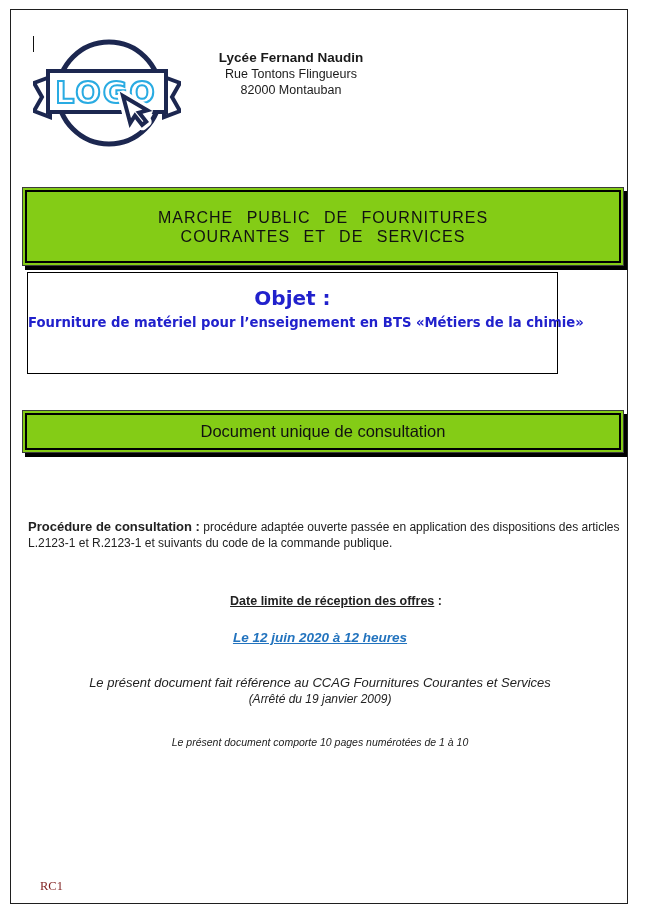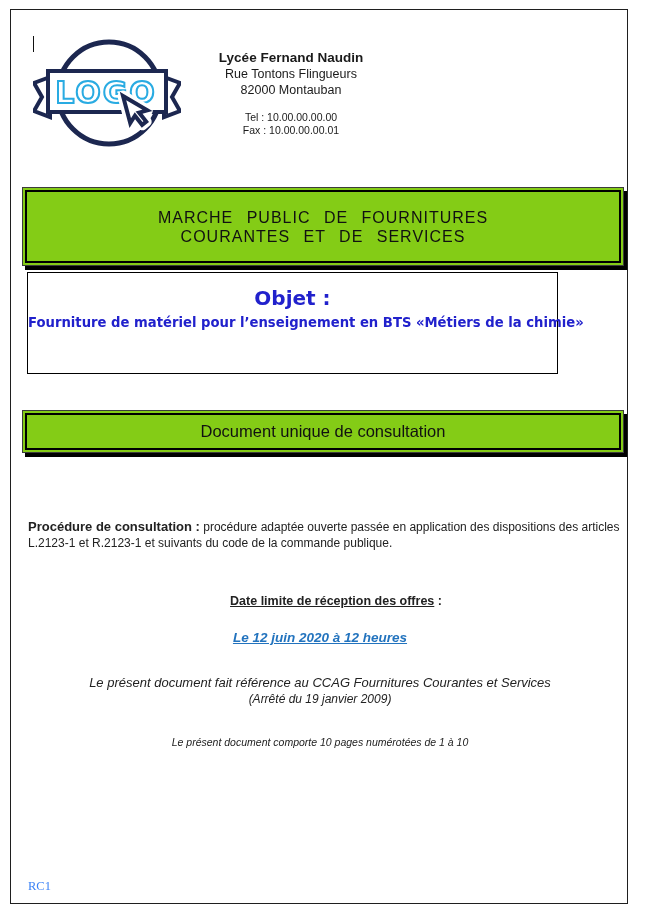--- a/index.html
+++ b/index.html
@@ -45,21 +45,21 @@
   .procedure b{font-size:13px;}
 
   .deadline-label{position:absolute;left:0;top:584px;width:618px;text-align:center;font-size:12.5px;font-weight:bold;color:#222;}
   .deadline-label .u{text-decoration:underline;padding-left:32px;}
   .deadline-value{position:absolute;left:0;top:620px;width:618px;text-align:center;font-size:13.5px;font-weight:bold;font-style:italic;color:var(--deadline-blue);text-decoration:underline;}
 
   .note-ref{position:absolute;left:0;top:665px;width:618px;text-align:center;font-style:italic;font-size:13px;color:#222;}
   .note-ref-sub{position:absolute;left:0;top:682px;width:618px;text-align:center;font-style:italic;font-size:12px;color:#222;}
   .note-pages{position:absolute;left:0;top:726px;width:618px;text-align:center;font-style:italic;font-size:10.5px;color:#222;}
 
-  .footer{position:absolute;left:17px;right:16px;bottom:9px;display:flex;font-family:"Liberation Serif",serif;font-size:12.5px;color:#3b82f6;}
+  .footer{position:absolute;left:29px;right:16px;bottom:9px;display:flex;font-family:"Liberation Serif",serif;font-size:12.5px;color:#7f1d1d;}
 </style>
 </head>
 <body>
 
 <div class="canvas">
   <div class="page">
 
     <div class="text-cursor"></div>
 
     <svg class="logo-svg" width="148" height="114" viewBox="0 0 148 114">
@@ -71,24 +71,20 @@
       <g transform="translate(90,60) rotate(-15)">
         <path class="cursor-halo" d="M0,0 L0,28 L6.4,22.2 L11,32.8 L15.8,30.7 L11.2,20.2 L19.8,20.2 Z"></path>
         <path class="cursor-body" d="M0,0 L0,28 L6.4,22.2 L11,32.8 L15.8,30.7 L11.2,20.2 L19.8,20.2 Z"></path>
       </g>
     </svg>
 
     <div class="org-block">
       <div class="org-name">Lycée Fernand Naudin</div>
       <div class="org-addr">Rue Tontons Flingueurs</div>
       <div class="org-addr">82000 Montauban</div>
-      <div class="org-contact">
-        <div>Tel : 10.00.00.00.00</div>
-        <div>Fax : 10.00.00.00.01</div>
-      </div>
     </div>
 
     <div class="shadow-box title-box">
       <div class="inner">
         <div class="title-line">MARCHE PUBLIC DE FOURNITURES</div>
         <div class="title-line">COURANTES ET DE SERVICES</div>
       </div>
     </div>
 
     <div class="object-box">

